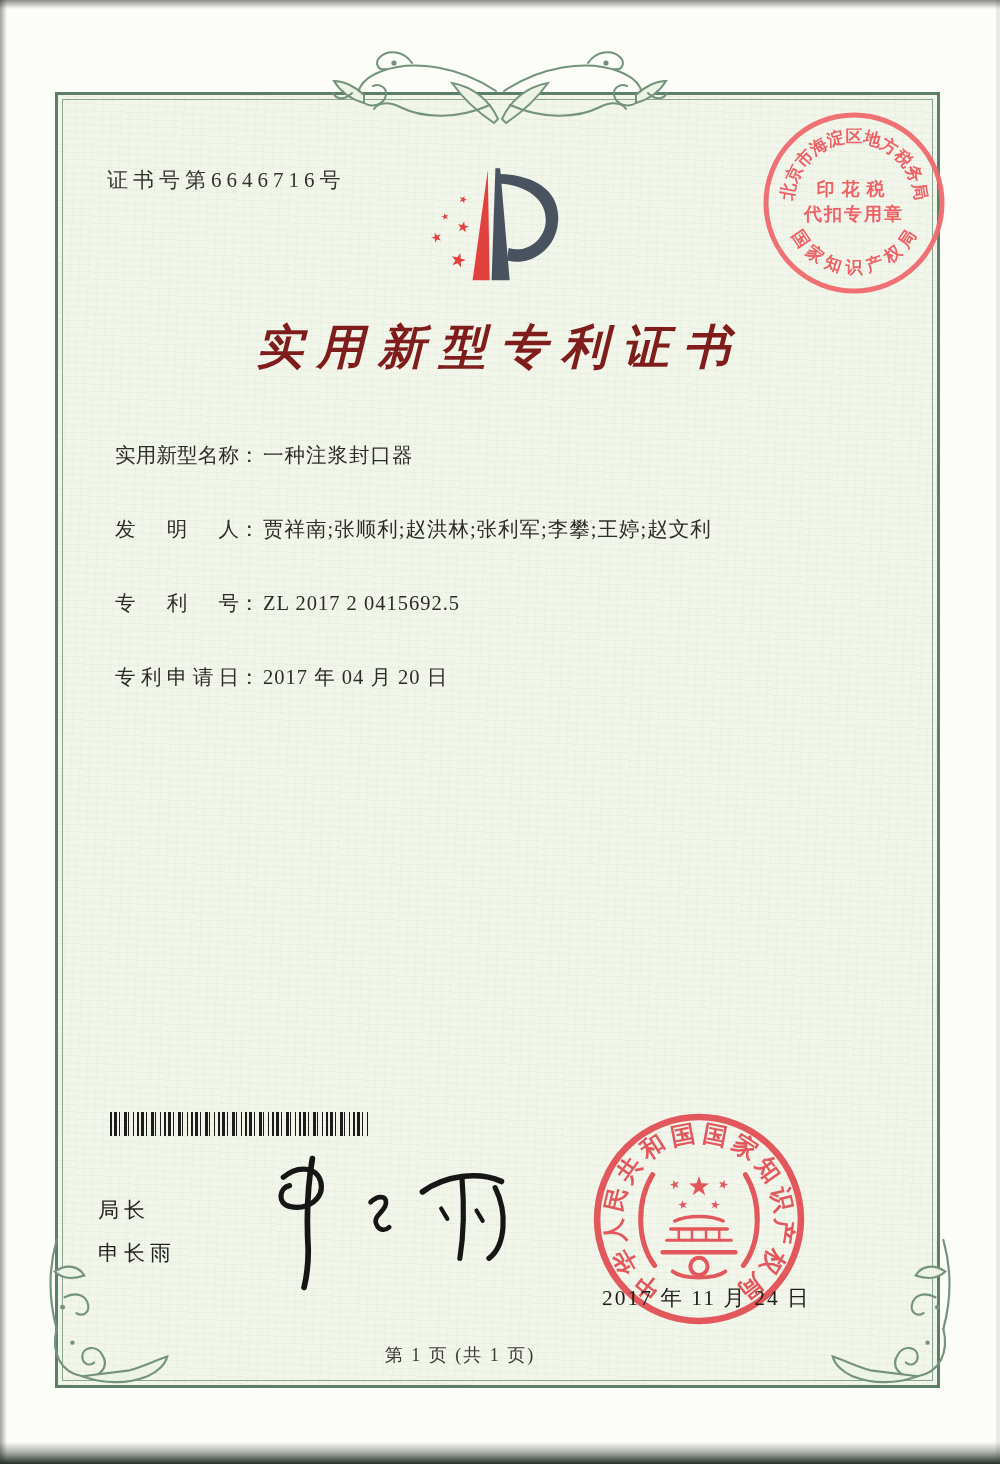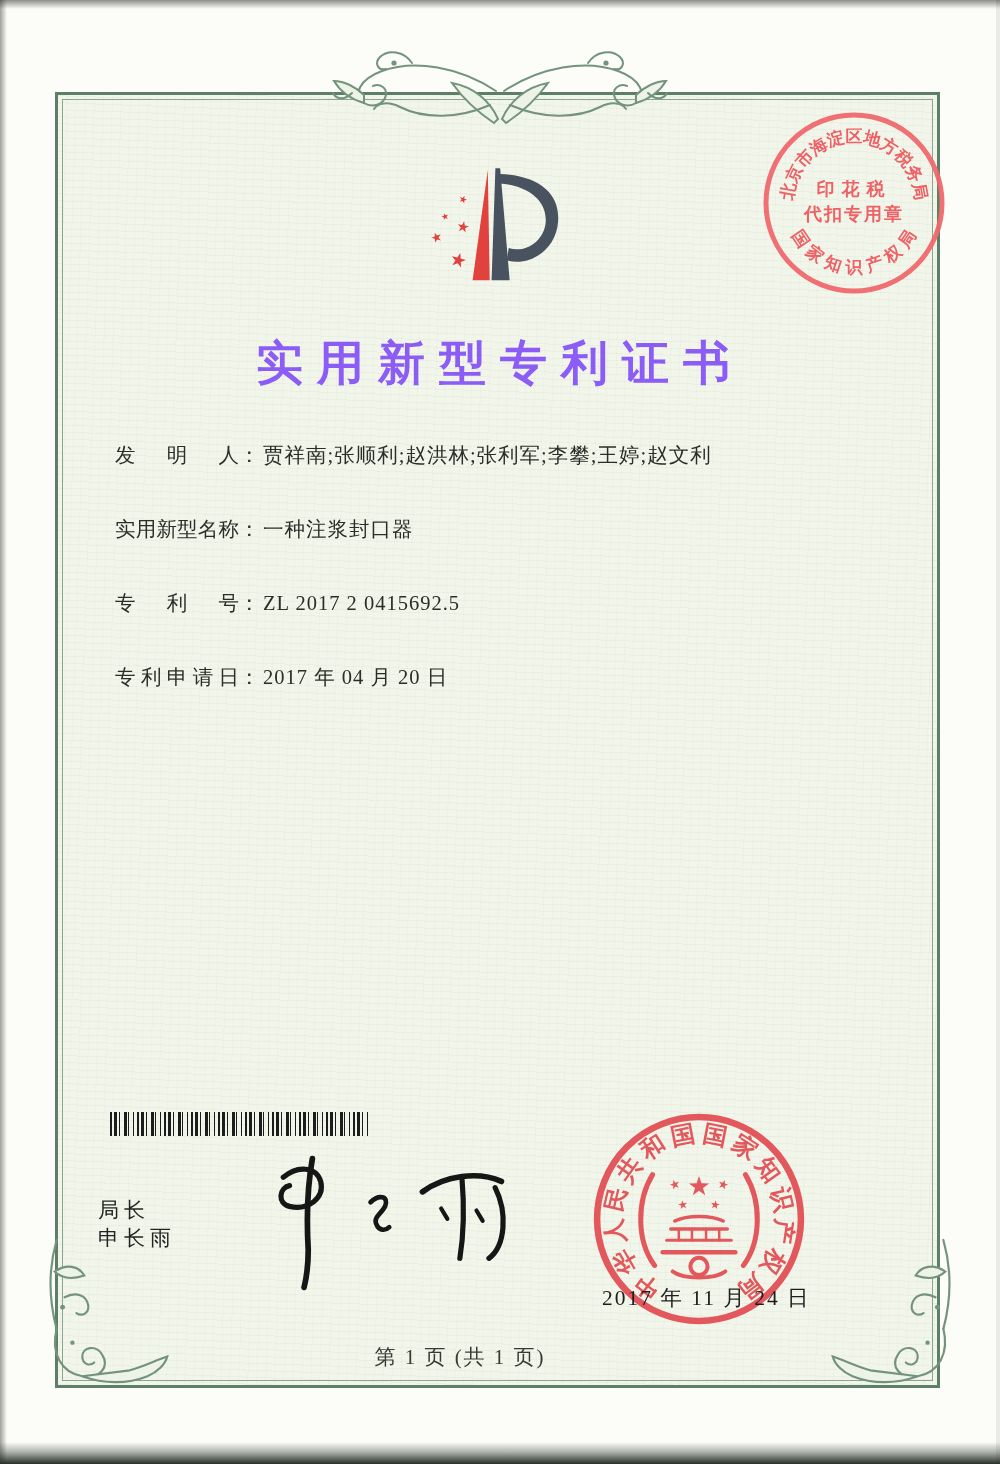--- a/index.html
+++ b/index.html
@@ -19,45 +19,45 @@
     border:3px solid #5d7f68;background-color:#f2f5ea;
     background-image:
       repeating-linear-gradient(2deg,  rgba(125,160,130,.07) 0 1px, rgba(0,0,0,0) 1px 7px),
       repeating-linear-gradient(92deg, rgba(125,160,130,.045) 0 1px, rgba(0,0,0,0) 1px 9px);}
   .frame::after{content:"";position:absolute;inset:4px;border:1px solid #8aa591;}
 
   .orn{position:absolute;z-index:2;}
   .content{position:absolute;z-index:3;}
 
   .cert-no{left:107px;top:166px;font-size:21px;letter-spacing:5px;color:#33332e;}
-  .title{left:0;right:0;top:332px;text-align:center;font-size:47px;font-weight:700;
-         letter-spacing:14px;color:#8b5cf6;}
+  .title{left:0;right:0;top:316px;text-align:center;font-size:47px;font-weight:700;
+         letter-spacing:14px;color:#7f1d1d;font-style:italic;}
 
   .fields{left:115px;top:441px;width:780px;font-size:20.5px;color:#2c2c28;}
   .field{height:28px;line-height:28px;margin-bottom:46px;white-space:nowrap;}
   .flabel{display:inline-block;width:124px;text-align:justify;text-align-last:justify;vertical-align:top;}
   .fcolon{display:inline-block;width:24px;vertical-align:top;}
   .fvalue{letter-spacing:1px;}
 
   .paras{left:99px;top:860px;width:806px;font-size:19.5px;line-height:32.5px;
          color:#2b2b27;text-align:justify;}
   .paras p{margin:0;text-indent:2em;}
 
   .barcode{left:110px;top:1112px;width:258px;height:24px;
     background:repeating-linear-gradient(90deg,
       #1c1c1c 0 2px,transparent 2px 4px,#1c1c1c 4px 7px,transparent 7px 9px,
       #1c1c1c 9px 10px,transparent 10px 14px,#1c1c1c 14px 17px,transparent 17px 18px,
       #1c1c1c 18px 19px,transparent 19px 23px,#1c1c1c 23px 24px,transparent 24px 27px);}
 
   .signer{left:98px;top:1196px;font-family:"Liberation Sans","DejaVu Sans",sans-serif;
           font-size:21px;color:#232323;letter-spacing:5px;}
-  .signer .name{font-family:Liberation Mono, monospace;}
+  .signer .name{margin-top:15px;font-family:Liberation Mono, monospace;}
 
   .seal-date{left:602px;top:1283px;font-size:21.5px;letter-spacing:2px;color:#1d1d1d;z-index:4;}
-  .page-num{left:340px;top:1343px;width:240px;text-align:center;font-size:21px;
+  .page-num{left:340px;top:1343px;width:240px;text-align:center;font-size:18px;
             color:#3a3a35;letter-spacing:2px;}
   svg{display:block;}
 </style>
 </head>
 <body>
 
 <div class="page">
 
   <svg width="0" height="0" style="position:absolute" aria-hidden="true">
     <defs>
@@ -99,20 +99,21 @@
       <path d="M14,2 C6,30 6,62 14,92"></path>
       <path d="M12,34 C24,26 36,28 42,38 C30,42 20,42 12,34 Z" fill="#eef3e7"></path>
       <path d="M22,60 C34,54 44,58 46,68 C47,76 40,80 34,76"></path>
       <path d="M14,92 C8,116 18,136 40,140 C58,143 68,130 60,118 C54,108 40,110 40,120 C40,128 48,130 52,126"></path>
       <path d="M40,140 C62,148 86,148 106,140 C116,136 124,128 126,120 C114,124 102,130 88,134 Z" fill="#eef3e7"></path>
       <circle cx="20" cy="70" r="2.5" fill="#74937c" stroke="none"></circle>
       <circle cx="30" cy="106" r="2.2" fill="#74937c" stroke="none"></circle>
     </g>
   </svg>
 
+  <div class="content cert-no">证书号第6646716号</div>
 
   <svg class="content" style="left:408px;top:158px" width="190" height="142" viewBox="0 0 200 140">
     <g fill="#e2423e">
       <use href="#star" transform="translate(58,39) scale(0.42) rotate(20)"></use>
       <use href="#star" transform="translate(39,57) scale(0.38) rotate(-15)"></use>
       <use href="#star" transform="translate(58,68) scale(0.62) rotate(10)"></use>
       <use href="#star" transform="translate(30,79) scale(0.55) rotate(-20)"></use>
       <use href="#star" transform="translate(53,103) scale(0.8) rotate(15)"></use>
       <polygon points="84,8 68,124 86,124"></polygon>
     </g>
@@ -149,24 +150,24 @@
         </g>
       <text x="100" y="92" text-anchor="middle" font-size="18" font-weight="700" fill="#ee585d" letter-spacing="7">印花税</text>
       <text x="100" y="117" text-anchor="middle" font-size="18" font-weight="700" fill="#ee585d" letter-spacing="2">代扣专用章</text>
     </g>
   </svg>
 
   <div class="content title">实用新型专利证书</div>
 
   <div class="content fields">
     <div class="field">
+      <span class="flabel">实用新型名称</span><span class="fcolon">：</span><span class="fvalue">一种注浆封口器</span>
+    </div>
+    <div class="field">
       <span class="flabel">发明人</span><span class="fcolon">：</span><span class="fvalue">贾祥南;张顺利;赵洪林;张利军;李攀;王婷;赵文利</span>
-    </div>
-    <div class="field">
-      <span class="flabel">实用新型名称</span><span class="fcolon">：</span><span class="fvalue">一种注浆封口器</span>
     </div>
     <div class="field">
       <span class="flabel">专利号</span><span class="fcolon">：</span><span class="fvalue">ZL 2017 2 0415692.5</span>
     </div>
     <div class="field">
       <span class="flabel">专利申请日</span><span class="fcolon">：</span><span class="fvalue">2017 年 04 月 20 日</span>
     </div>
   </div>
 
   <div class="content paras">

